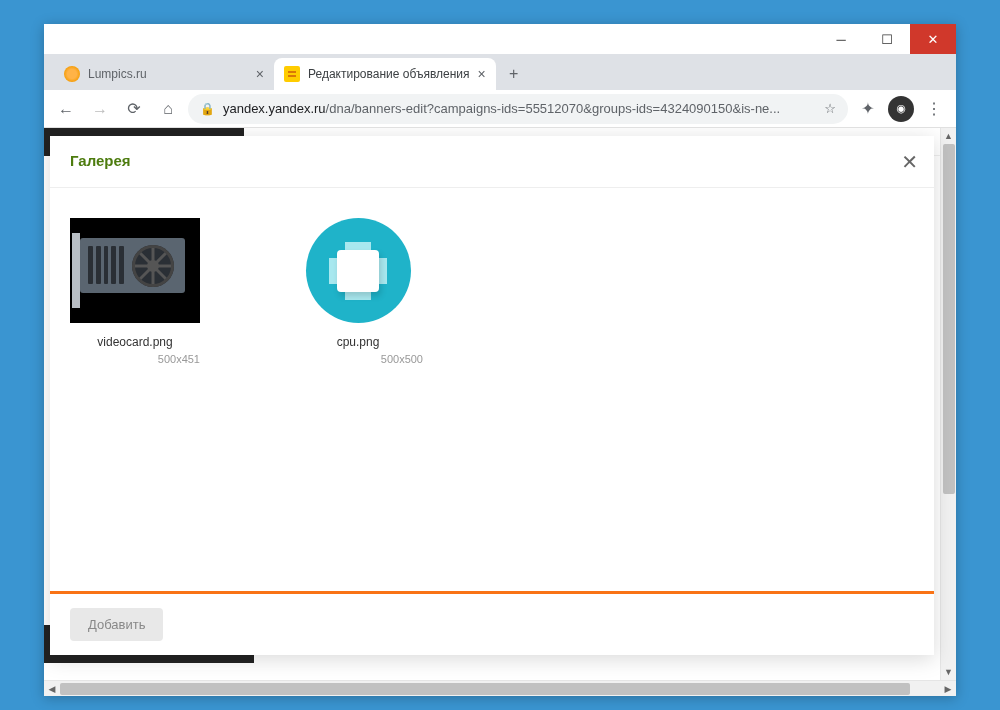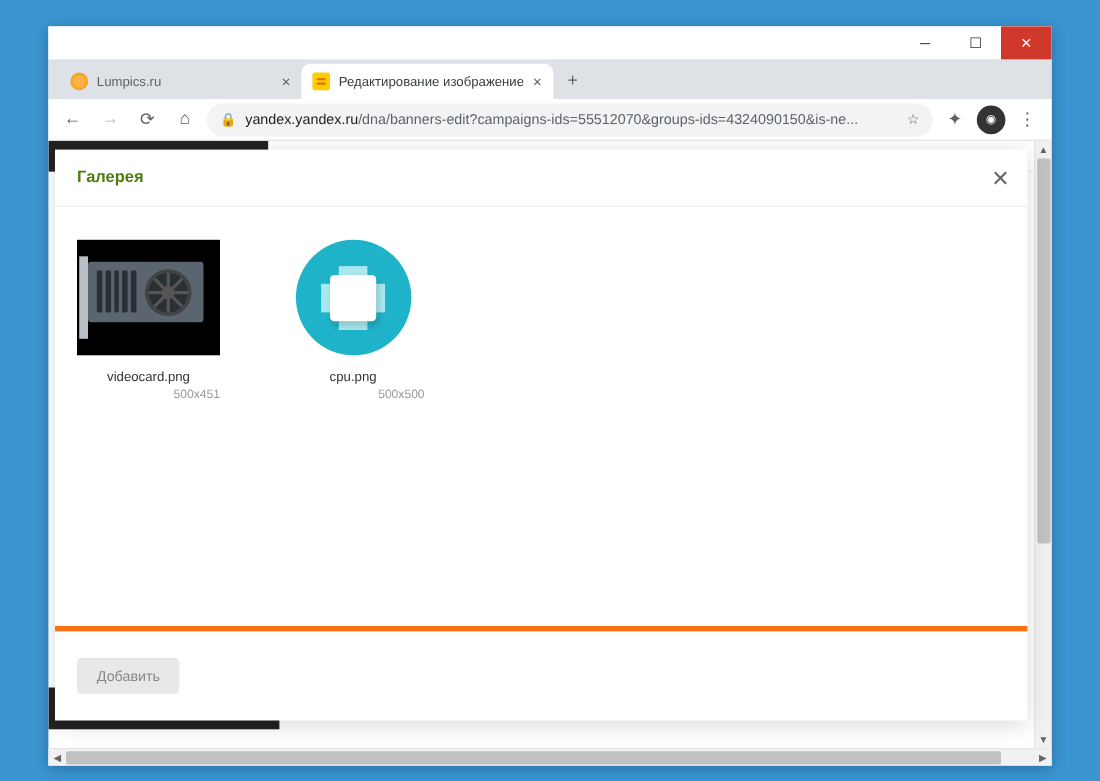--- a/index.html
+++ b/index.html
@@ -30,21 +30,21 @@
 .bg-strip { position:absolute; top:0; left:0; width:200px; height:28px; background:#222; }
 .bg-strip2 { position:absolute; top:0; left:200px; right:16px; height:28px; background:#fff; border-bottom:1px solid #eee; }
 .scrollbar-v { position:absolute; right:0; top:0; width:16px; height:100%; background:#f1f1f1; border-left:1px solid #e5e5e5; }
 .scroll-up, .scroll-down { height:16px; display:flex; align-items:center; justify-content:center; font-size:9px; color:#666; }
 .scroll-thumb { width:12px; margin:0 auto; background:#c1c1c1; height:350px; border-radius:2px; }
 .modal { position:absolute; top:8px; left:6px; right:22px; bottom:25px; background:#fff; box-shadow:0 4px 20px rgba(0,0,0,0.15); display:flex; flex-direction:column; }
 .modal-header { padding:16px 20px 10px 20px; border-bottom:1px solid #eee; position:relative; }
 .modal-header h2 { font-size:15px; font-weight:bold; color:#4d7c0f; margin-bottom:8px; }
 .modal-header .subtitle { font-size:13px; color:#333; }
 .modal-close { position:absolute; top:14px; right:16px; font-size:20px; color:#666; cursor:pointer; }
-.modal-body { flex:1; padding:30px 20px; display:flex; gap:56px; align-items:flex-start; }
+.modal-body { flex:1; padding:30px 20px; display:flex; gap:93px; align-items:flex-start; }
 .gallery-item { width:130px; text-align:center; cursor:pointer; }
 .thumb { width:130px; height:105px; display:flex; align-items:center; justify-content:center; margin-bottom:12px; }
 .thumb1 { background:#000; padding:8px 0; }
 .gpu-card { width:100%; height:85px; position:relative; }
 .gpu-body { position:absolute; left:10px; top:10px; width:105px; height:55px; background:#5a6570; border-radius:3px; }
 .gpu-bracket { position:absolute; left:2px; top:5px; width:8px; height:75px; background:#b8bec4; }
 .gpu-fan { position:absolute; left:62px; top:17px; width:42px; height:42px; border-radius:50%; background:#2a2f35; box-shadow: inset 0 0 0 3px #444; }
 .gpu-fan::after { content:""; position:absolute; top:50%; left:50%; width:12px; height:12px; background:#555; border-radius:50%; transform:translate(-50%,-50%); }
 .gpu-blade { position:absolute; left:50%; top:50%; width:3px; height:18px; background:#555; transform-origin: center bottom; }
 .gpu-vents { position:absolute; left:18px; top:18px; width:36px; height:38px; display:flex; gap:3px; }
@@ -55,21 +55,21 @@
 .cpu-pins { position:absolute; background:#a8e8ef; }
 .cpu-pins.top { top:-8px; left:8px; right:8px; height:8px; display:flex; justify-content:space-around; }
 .cpu-pins.bottom { bottom:-8px; left:8px; right:8px; height:8px; display:flex; justify-content:space-around; }
 .cpu-pins.left { left:-8px; top:8px; bottom:8px; width:8px; display:flex; flex-direction:column; justify-content:space-around; }
 .cpu-pins.right { right:-8px; top:8px; bottom:8px; width:8px; display:flex; flex-direction:column; justify-content:space-around; }
 .cpu-pins span { background:#a8e8ef; }
 .cpu-pins.top span, .cpu-pins.bottom span { width:3px; height:100%; }
 .cpu-pins.left span, .cpu-pins.right span { height:3px; width:100%; }
 .filename { font-size:12px; color:#333; margin-bottom:4px; }
 .dims { font-size:11px; color:#999;text-align:right; }
-.modal-footer { padding:24px 20px; border-top:5px solid #f97316; display:flex; gap:12px; }
+.modal-footer { padding:14px 20px; border-top:3px solid #f97316; display:flex; gap:12px; }
 .btn { padding:9px 18px; font-size:13px; border-radius:4px; cursor:pointer; }
 .btn-primary { background:#e8e8e8; color:#888; border:none; }
 .btn-secondary { background:#fff; border:1px solid #ccc; color:#222; }
 .bottom-bar { position:absolute; bottom:17px; left:0; width:210px; height:38px; background:#222; display:flex; align-items:center; padding-left:12px; gap:10px; }
 .bottom-bar .chev { color:#888; font-size:14px; }
 .bottom-bar .txt { color:#aaa; font-size:12px; }
 .scrollbar-h { height:16px; background:#f1f1f1; border-top:1px solid #e5e5e5; display:flex; align-items:center; }
 .scroll-left, .scroll-right { width:16px; display:flex; align-items:center; justify-content:center; font-size:9px; color:#666; }
 .scroll-thumb-h { height:12px; background:#c1c1c1; width:850px; border-radius:2px; }
 </style>
@@ -90,21 +90,21 @@
         <span class="tab-title">Lumpics.ru</span>
         <span class="tab-close">×</span>
       </div>
       <div class="tab active">
         <span class="favicon fav-yellow">
           <svg width="10" height="10" viewBox="0 0 10 10">
               <rect x="1" y="2" width="8" height="2" fill="#d97706"></rect>
               <rect x="1" y="6" width="8" height="2" fill="#d97706"></rect>
             </svg>
         </span>
-        <span class="tab-title">Редактирование изображение</span>
+        <span class="tab-title">Редактирование объявления</span>
         <span class="tab-close">×</span>
       </div>
       <div class="newtab">+</div>
     </div>
 
     <div class="toolbar">
       <div class="navbtn">←</div>
       <div class="navbtn disabled">→</div>
       <div class="navbtn">⟳</div>
       <div class="navbtn">⌂</div>

